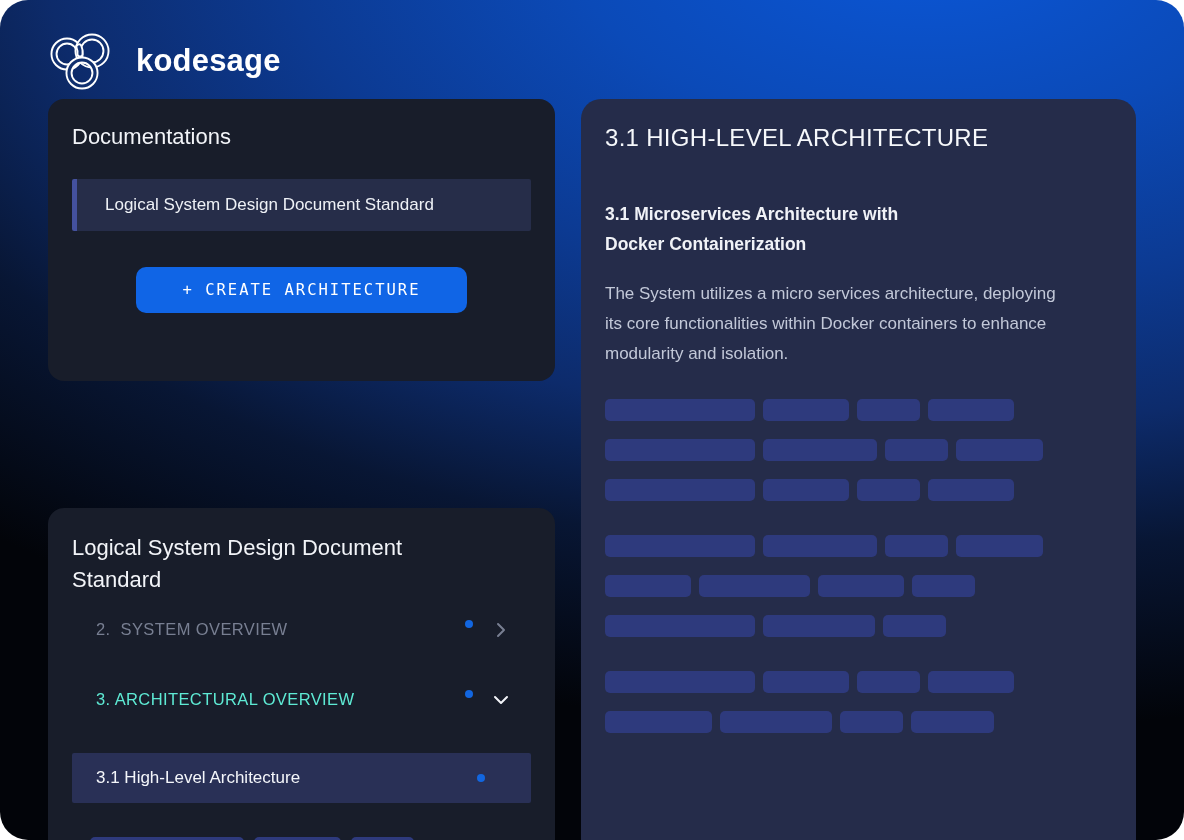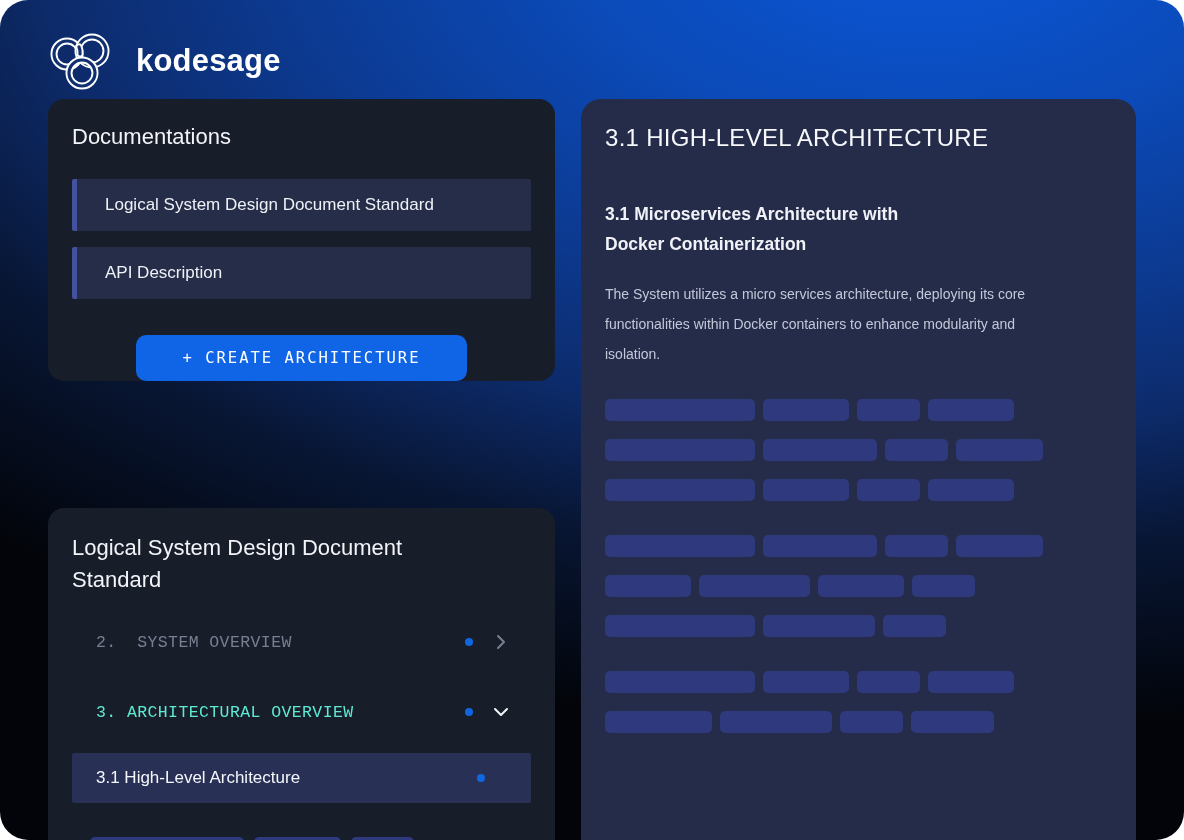--- a/index.html
+++ b/index.html
@@ -22,22 +22,22 @@
   .docs .card-title{margin-bottom:28px;}
   .doc-item{height:52px;margin-bottom:16px;background:#262d49;border-left:5px solid #44519e;
             border-radius:2px;display:flex;align-items:center;padding-left:28px;box-sizing:border-box;
             color:#eef1f6;font-size:17px;cursor:pointer;}
   .create-btn{display:block;width:331px;height:46px;margin:36px auto 0;border:none;border-radius:10px;
               background:#1065e6;color:#ffffff;font-family:"DejaVu Sans Mono",monospace;
               font-size:15.5px;letter-spacing:2px;cursor:pointer;}
   
   .card.outline{top:508px;height:360px;}
   .outline .card-title{max-width:420px;line-height:32px;margin-bottom:24px;}
-  .section-row{display:flex;align-items:center;height:44px;padding:0 20px 0 24px;
-               box-sizing:border-box;cursor:pointer;font-family:Liberation Mono, monospace;}
+  .section-row{display:flex;align-items:flex-start;height:44px;padding:0 20px 0 24px;
+               box-sizing:border-box;cursor:pointer;}
   .section-row .section-label{flex:1;font-size:16.5px;letter-spacing:.4px;white-space:pre;}
   .row-muted .section-label{color:#787f92;}
   .row-open .section-label{color:#5eead4;}
   .row-a{margin-bottom:26px;}
   .row-b{margin-bottom:19px;}
   .active-row{display:flex;align-items:center;height:50px;padding:0 20px 0 24px;box-sizing:border-box;
               background:#293056;border-radius:2px;cursor:pointer;}
   .active-row .section-label{flex:1;color:#f4f6fa;font-size:17px;}
   .dot{width:8px;height:8px;border-radius:50%;background:#1266e0;flex:none;margin-right:18px;}
   .chev{flex:none;width:20px;height:20px;}
@@ -48,21 +48,21 @@
   .skel-row:last-child{margin-bottom:0;}
   .skel-block{height:22px;border-radius:5px;background:#2e3a7d;flex:none;}
   .skel-group{margin-bottom:34px;}
   .outline-skel{display:flex;gap:10px;margin-top:34px;padding-left:18px;}
   
   .panel{position:absolute;left:581px;top:99px;width:555px;height:760px;background:#252c4a;
          border-radius:20px;box-sizing:border-box;padding:24px 24px 0 24px;}
   .panel-title{color:#f6f8fb;font-size:24px;font-weight:500;letter-spacing:.3px;line-height:30px;}
   .panel-subtitle{color:#f0f2f7;font-size:17.5px;font-weight:700;line-height:30px;
                   max-width:350px;margin-top:46px;}
-  .panel-paragraph{color:#c2c8d8;font-size:14px;line-height:30px;max-width:460px;margin-top:20px;}
+  .panel-paragraph{color:#c2c8d8;font-size:17px;line-height:30px;max-width:460px;margin-top:20px;}
   .content-skel{margin-top:30px;}
 </style>
 </head>
 <body>
 
 <div class="app">
 
   <div class="logo-bar">
     <svg class="logo-mark" viewBox="0 0 66 62">
       <g fill="none" stroke-linecap="round">
@@ -76,23 +76,20 @@
         <path d="M31 17 A 13 13 0 0 1 32 24" stroke="#11306f" stroke-width="3.2"></path>
       </g>
     </svg>
     <div class="logo-word">kodesage</div>
   </div>
 
   <div class="card docs">
     <div class="card-title">Documentations</div>
     <div class="doc-item">
       <span>Logical System Design Document Standard</span>
-    </div>
-    <div class="doc-item">
-      <span>API Description</span>
     </div>
     <button class="create-btn">+ CREATE ARCHITECTURE</button>
   </div>
 
   <div class="card outline">
     <div class="card-title">Logical System Design Document Standard</div>
 
     <div class="section-row row-muted row-a">
       <span class="section-label">2.  SYSTEM OVERVIEW</span>
       <span class="dot"></span>

